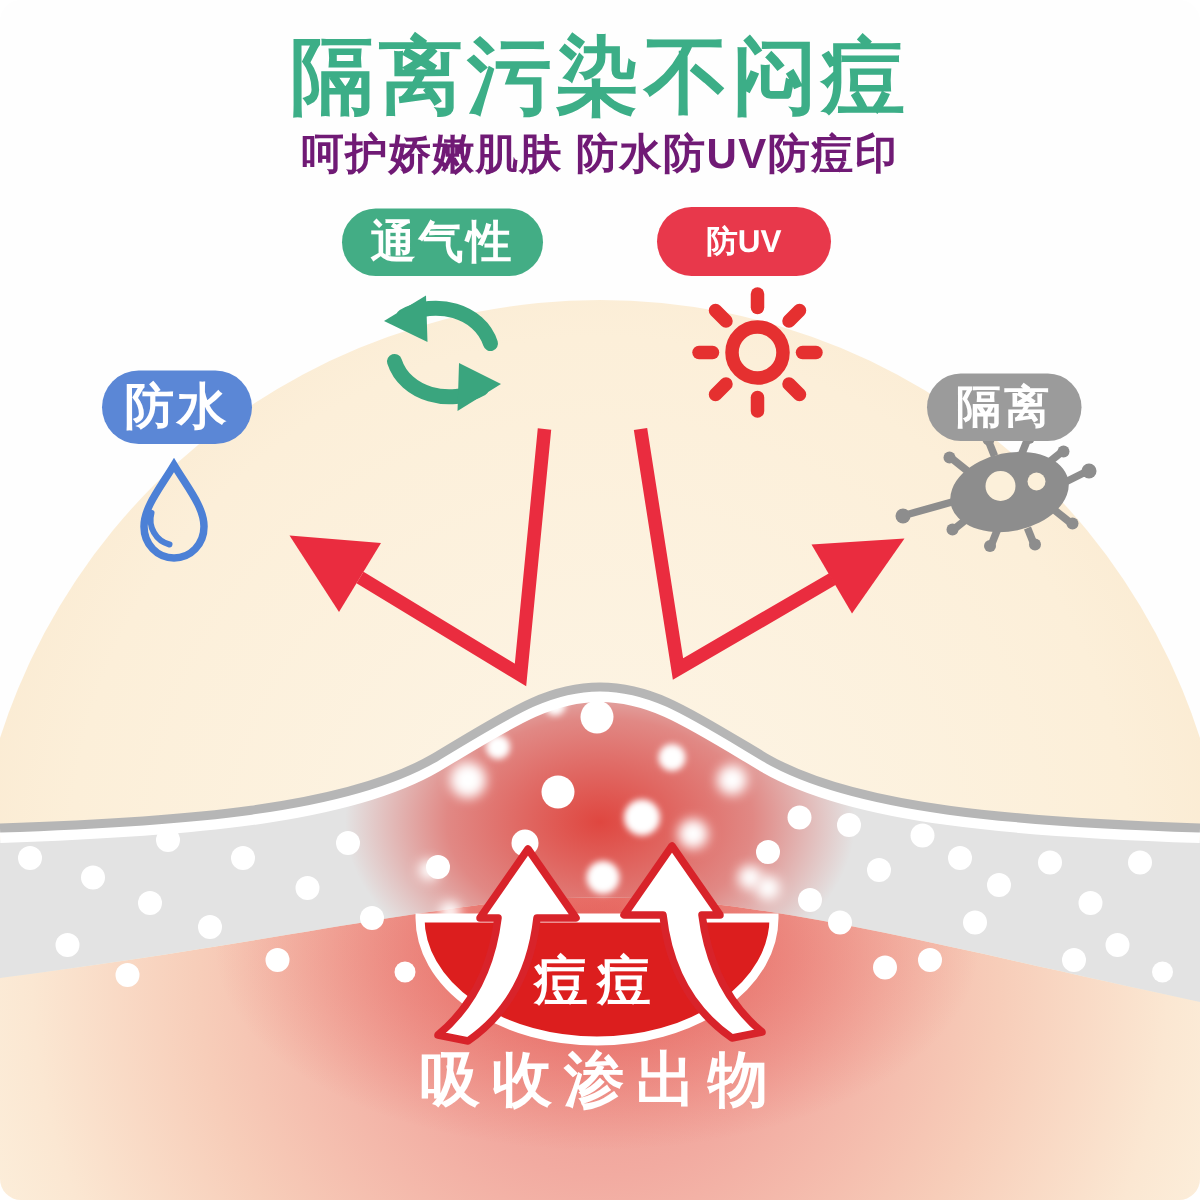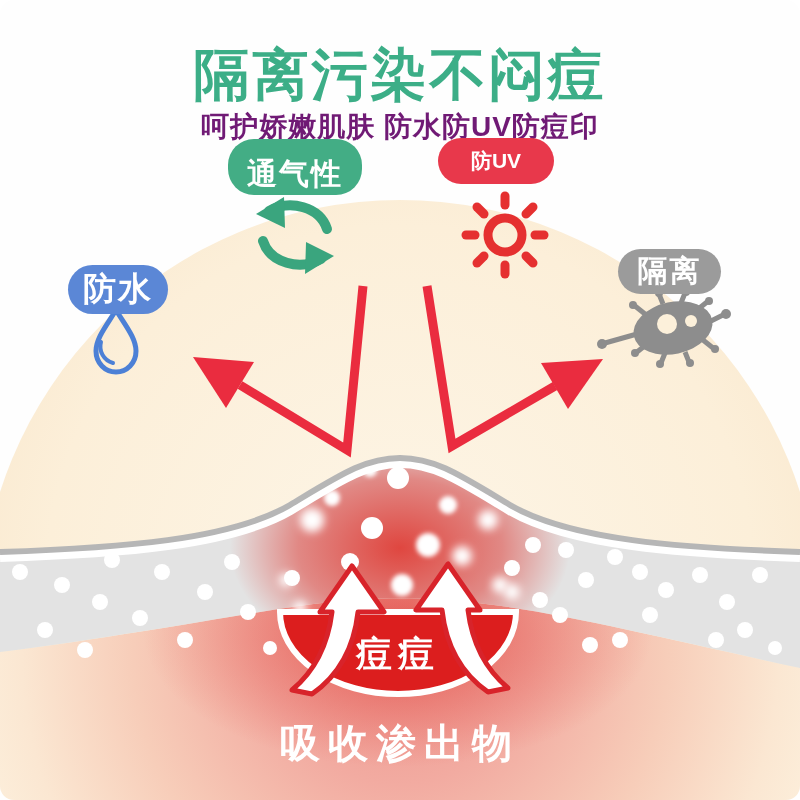--- a/index.html
+++ b/index.html
@@ -1,25 +1,25 @@
 <!DOCTYPE html>
 <html><head>
 <meta charset="utf-8">
 <style>
   html,body{margin:0;padding:0;background:#fff;font-family:"Liberation Sans","DejaVu Sans",sans-serif;}
   #stage{position:relative;width:800px;height:800px;background:#fefefe;border-radius:14px;overflow:hidden;}
   #scene{position:absolute;left:0;top:0;}
-  .txt{position:absolute;left:0;width:800px;text-align:center;margin-top:24px;}
+  .txt{position:absolute;left:0;width:800px;text-align:center;}
   #title{top:14px;font-size:56px;font-weight:bold;color:#3cae87;letter-spacing:3px;}
   #subtitle{top:84px;font-size:28px;font-weight:bold;color:#701a75;letter-spacing:1px;}
   #bottom-label{top:692px;font-size:40px;color:#ffffff;letter-spacing:8px;font-weight:bold;}
   .pill{position:absolute;display:flex;align-items:center;justify-content:center;color:#fff;font-weight:bold;border-radius:26px;}
-  #badge-breathability{left:228px;top:139px;width:134px;height:56px;background:#43ad85;font-size:30px;letter-spacing:2px;align-items:flex-end;}
+  #badge-breathability{left:228px;top:139px;width:134px;height:45px;background:#43ad85;font-size:30px;letter-spacing:2px;}
   #badge-uv{left:438px;top:138px;width:116px;height:46px;background:#e8384b;font-size:21px;}
-  #badge-waterproof{left:68px;top:247px;width:100px;height:49px;background:#5b87d6;font-size:33px;letter-spacing:2px;margin-top:18px;}
+  #badge-waterproof{left:68px;top:247px;width:100px;height:49px;background:#5b87d6;font-size:33px;letter-spacing:2px;}
   #badge-isolation{left:618px;top:249px;width:103px;height:45px;background:#9b9b9b;font-size:30px;letter-spacing:2px;}
 </style>
 </head>
 <body>
 
 <div id="stage">
 
   <svg id="scene" width="800" height="800" viewBox="0 0 800 800">
     <defs>
       <radialGradient id="creamGrad" cx="50%" cy="45%" r="60%">

